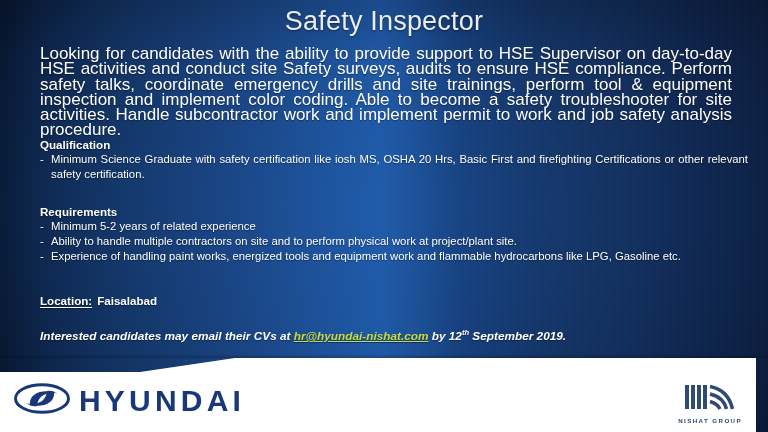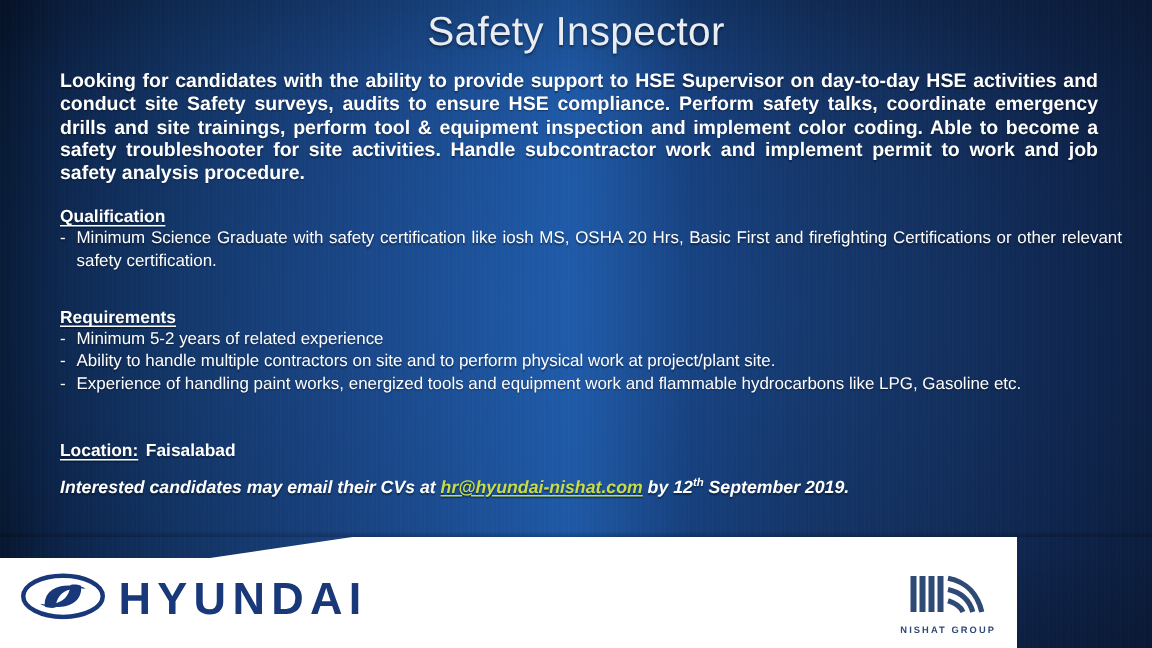--- a/index.html
+++ b/index.html
@@ -65,34 +65,33 @@
     font-weight:400;
     color:#e9edf2;
     letter-spacing:.2px;
     text-shadow:0 1px 2px rgba(0,0,0,.45);
   }
 
   .body-text {
     position:absolute;
     left:40px; right:36px;
     color:#ffffff;
-    font-weight:bold;
-    font-size:13px;
+    font-weight:normal;
+    font-size:17px;
     line-height:15.3px;
     text-align:justify;
     text-shadow:0 1px 1px rgba(0,0,0,.40);
   }
   .intro { top:46px; }
 
   .section { position:absolute; left:40px; right:20px; }
   .sec-head {
     font-size:11.6px;
     font-weight:bold;
     color:#ffffff;
-    text-decoration:underline;
     text-underline-offset:2px;
     text-shadow:0 1px 1px rgba(0,0,0,.4);
     margin-bottom:1px;
   }
   .bullet {
     display:flex;
     font-size:11.3px;
     line-height:15.2px;
     color:#ffffff;
     text-shadow:0 1px 1px rgba(0,0,0,.4);
@@ -108,36 +107,36 @@
     position:absolute; left:40px; top:294px;
     font-size:11.6px; color:#ffffff;
     text-shadow:0 1px 1px rgba(0,0,0,.4);
   }
   .location .lbl {
     font-weight:bold; text-decoration:underline; text-underline-offset:2px;margin-top:33px;
   }
   .location .val { font-weight:700; margin-left:5px; }
 
   .closing {
-    position:absolute; left:40px; top:314px;
+    position:absolute; left:40px; top:325px;
     font-style:italic; font-weight:bold;
     font-size:11.8px; line-height:16px;
     color:#ffffff;
     text-shadow:0 1px 1px rgba(0,0,0,.4);
   }
   .closing a.email {
     color:#c8dc46;
     text-decoration:underline;
     text-underline-offset:1px;
   }
   .closing sup { font-size:7.6px; vertical-align:super; }
 
   
   #footer {
-    position:absolute; left:0; bottom:0; width:678px; height:74px;
+    position:absolute; left:0; bottom:0; width:756px; height:74px;
     background:#ffffff;
     z-index:5;
     clip-path:polygon(0 14px, 140px 14px, 235px 0, 768px 0, 768px 74px, 0 74px);
   }
   #footer-shadow {
     position:absolute; left:0; bottom:74px; width:768px; height:4px;
     z-index:4;
     background:linear-gradient(to bottom, rgba(0,0,0,0), rgba(0,0,0,.22));
   }
 

